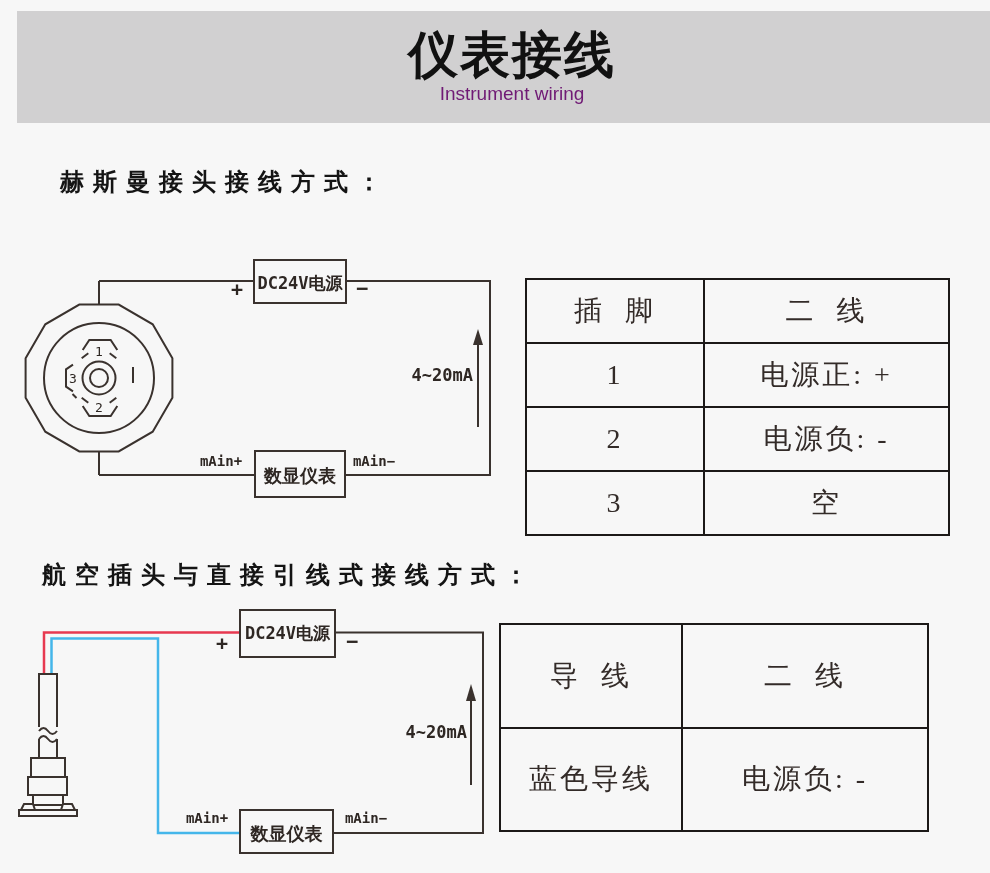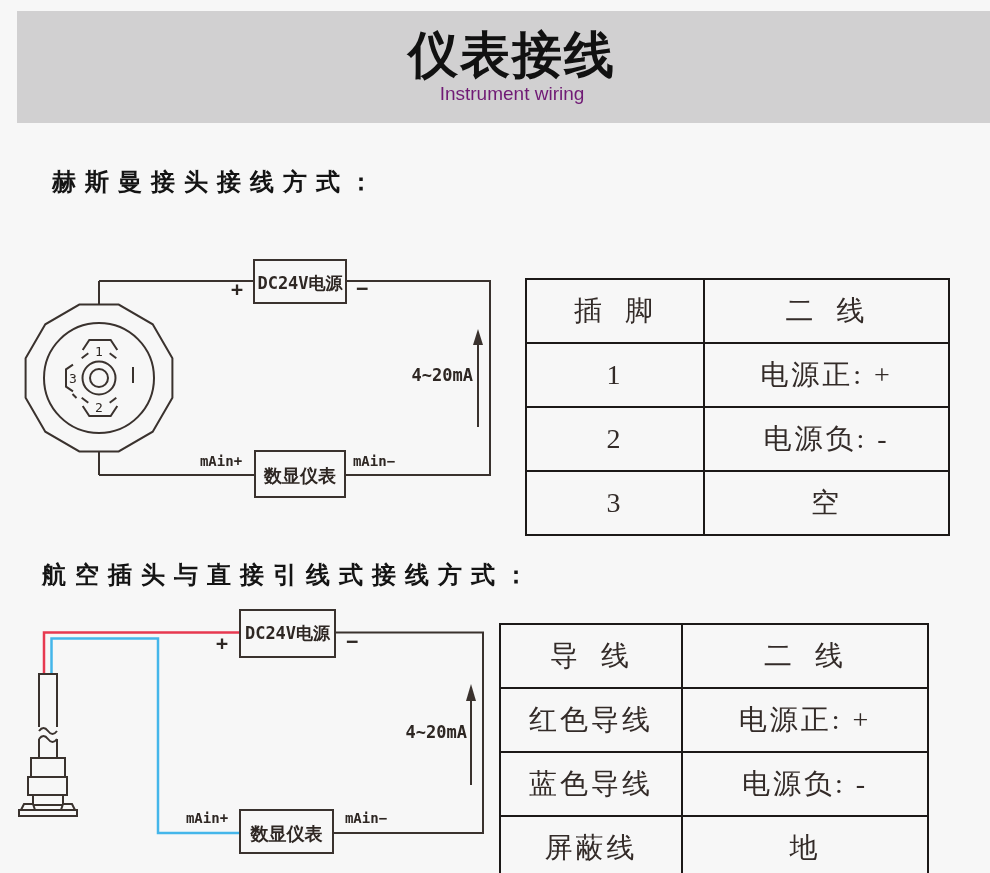--- a/index.html
+++ b/index.html
@@ -7,21 +7,21 @@
     --red:#e73950; --blue:#45b6ea; --table_border:#1c1918; --ink:#111111;
   }
   *{box-sizing:border-box;}
   body{margin:0;background:#fdfdfd;font-family:"Liberation Sans","DejaVu Sans",sans-serif;}
   .canvas{position:relative;width:990px;height:873px;background:var(--page);overflow:hidden;}
   .band{position:absolute;left:0;top:11px;width:990px;height:112px;background:var(--band);
         display:flex;flex-direction:column;align-items:center;justify-content:center;margin-left:17px;}
   .title{font-size:50px;font-weight:bold;color:var(--ink);letter-spacing:2px;line-height:1.05;}
   .subtitle{font-size:19px;color:#701a75;margin-top:1px;}
   .heading{position:absolute;font-size:24px;font-weight:bold;color:#141414;letter-spacing:9px;white-space:nowrap;}
-  .heading1{left:52px;top:166px;}
+  .heading1{left:60px;top:166px;}
   .heading2{left:42px;top:559px;}
   svg{position:absolute;}
   svg .w{stroke:var(--line);stroke-width:2;fill:none;}
   svg .wr{stroke:var(--red);stroke-width:2.5;fill:none;}
   svg .wb{stroke:var(--blue);stroke-width:2.5;fill:none;}
   svg .box{stroke:var(--line);stroke-width:2;fill:var(--page);}
   svg .shape{stroke:var(--line);stroke-width:2;fill:var(--page);}
   svg .thin{stroke:var(--line);stroke-width:2;fill:none;}
   svg .arrowhead{fill:var(--line);stroke:none;}
   svg text{fill:#2e2723;}
@@ -162,27 +162,19 @@
     <colgroup>
         <col style="width:182px">
         <col>
       </colgroup>
     <tbody>
         <tr>
       <td>导  线</td>
       <td>二  线</td>
     </tr>
     <tr>
-      <td>红色导线</td>
-      <td>电源正: +</td>
-    </tr>
-    <tr>
       <td>蓝色导线</td>
       <td>电源负: -</td>
-    </tr>
-    <tr>
-      <td>屏蔽线</td>
-      <td>地</td>
     </tr>
   </tbody>
     </table>
 
 </div>
 
 </body></html>

